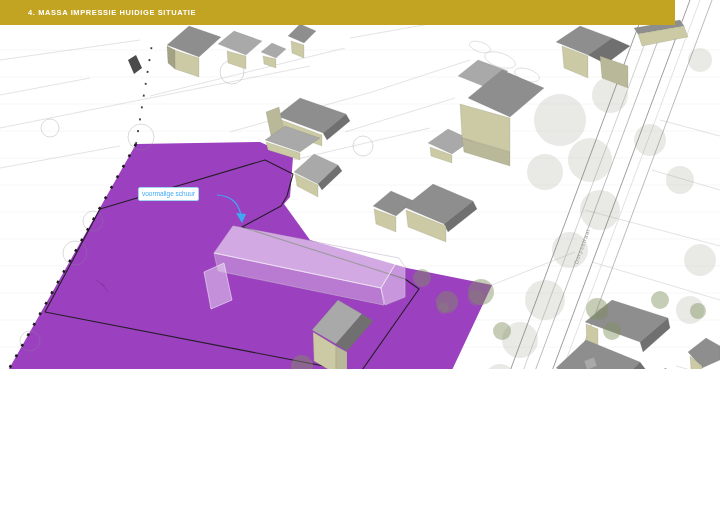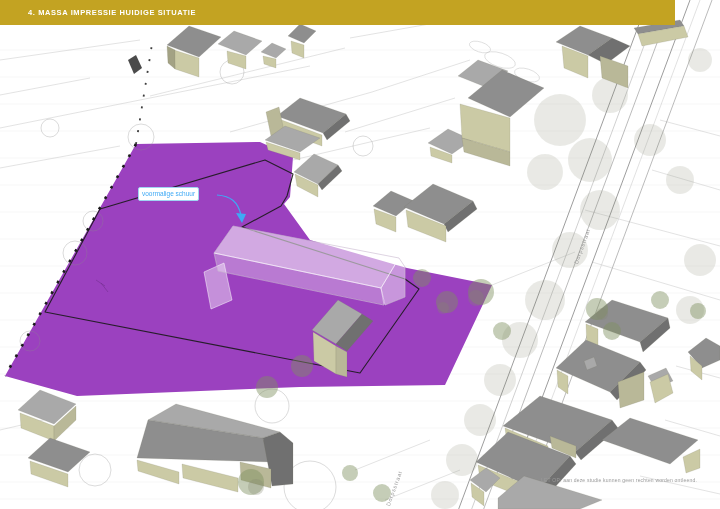--- a/index.html
+++ b/index.html
@@ -1,16 +1,16 @@
 <!DOCTYPE html>
 <html><head>
 <meta charset="utf-8">
 <style>
   html,body{margin:0;padding:0;background:#fff;}
-  #stage{position:relative;width:720px;height:509px;overflow:hidden;background:#fff;
+  #stage{position:relative;width:720px;height:369px;overflow:hidden;background:#fff;
          font-family:"Liberation Sans",sans-serif;}
   svg{position:absolute;left:0;top:0;}
   
   .rl{fill:#a9a9a9}.rm{fill:#8e8e8e}.rd{fill:#707070}
   .wl{fill:#cbcaa5}.wm{fill:#b9b898}.wd{fill:#a3a284}
   .bpoly{stroke:#70705f;stroke-width:.3;stroke-opacity:.55}
   .sk{stroke:#c4c4c4;stroke-width:.6;fill:none;opacity:.8}
   .rule{stroke:#d9d9d9;stroke-width:.5;opacity:.5}
   .roadln{fill:none}
   .treeg{fill:#7f9160;}

